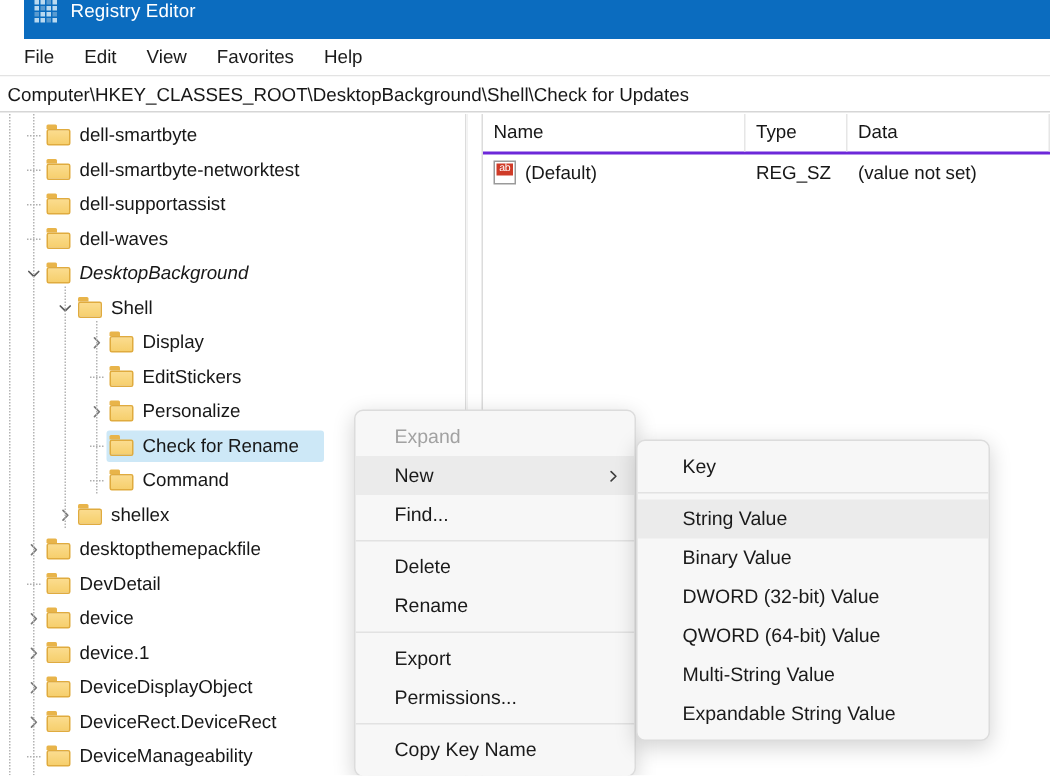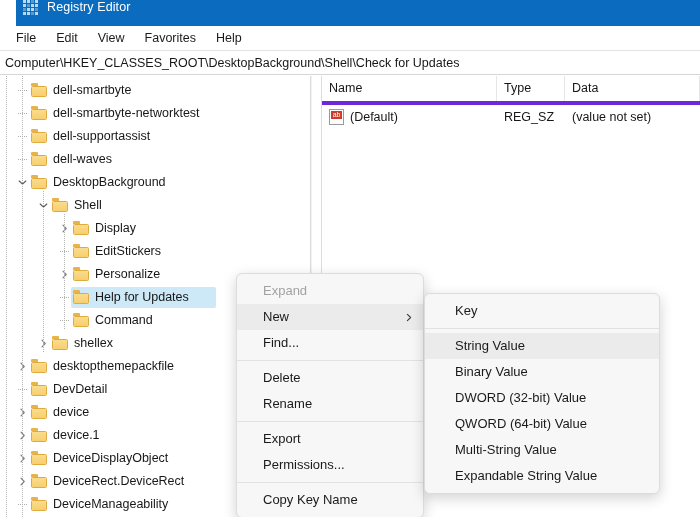--- a/index.html
+++ b/index.html
@@ -198,21 +198,21 @@
     position: absolute;
     top: 0;
     width: 0;
     border-left: 1px dotted #b4b4b4;
   }
 
   
   .col-head {
     position: relative;
     height: 25px;
-    border-bottom: 4px solid #6d28d9;
+    border-bottom: 2px solid #6d28d9;
     background: #ffffff;
   }
   .col-head .ch {
     position: absolute;
     top: 0;
     height: 25px;
     line-height: 25px;
     font-size: 12.5px;
     color: #161616;
     white-space: nowrap;
@@ -376,21 +376,21 @@
         <div class="tree-row">
           <div class="chev" style="left: 16px;">
             <svg width="9" height="9" viewBox="0 0 9 9">
               <path d="M1.2 3 L4.5 6.2 L7.8 3" fill="none" stroke="#5b5b5b" stroke-width="1.15" stroke-linecap="round" stroke-linejoin="round"></path>
             </svg>
           </div>
           <div class="folder" style="left: 31px; top: 4px;">
             <div class="tab"></div>
             <div class="body"></div>
           </div>
-          <div class="tree-label" style="left: 53px;">DesktopBackground</div>
+          <div class="tree-label" style="left: 53px; font-style: italic;">DesktopBackground</div>
         </div>
         <div class="tree-row">
           <div class="chev" style="left: 37px;">
             <svg width="9" height="9" viewBox="0 0 9 9">
               <path d="M1.2 3 L4.5 6.2 L7.8 3" fill="none" stroke="#5b5b5b" stroke-width="1.15" stroke-linecap="round" stroke-linejoin="round"></path>
             </svg>
           </div>
           <div class="folder" style="left: 52px; top: 4px;">
             <div class="tab"></div>
             <div class="body"></div>
@@ -429,21 +429,21 @@
           </div>
           <div class="tree-label" style="left: 95px;">Personalize</div>
         </div>
         <div class="tree-row selected">
           <div class="selbg" style="left: 71px; width: 145px;"></div>
           <div class="dots" style="left: 58px;"></div>
           <div class="folder" style="left: 73px; top: 4px;">
             <div class="tab"></div>
             <div class="body"></div>
           </div>
-          <div class="tree-label" style="left: 95px;">Help for Updates</div>
+          <div class="tree-label" style="left: 95px;">Check for Rename</div>
         </div>
         <div class="tree-row">
           <div class="dots" style="left: 58px;"></div>
           <div class="folder" style="left: 73px; top: 4px;">
             <div class="tab"></div>
             <div class="body"></div>
           </div>
           <div class="tree-label" style="left: 95px;">Command</div>
         </div>
         <div class="tree-row">

